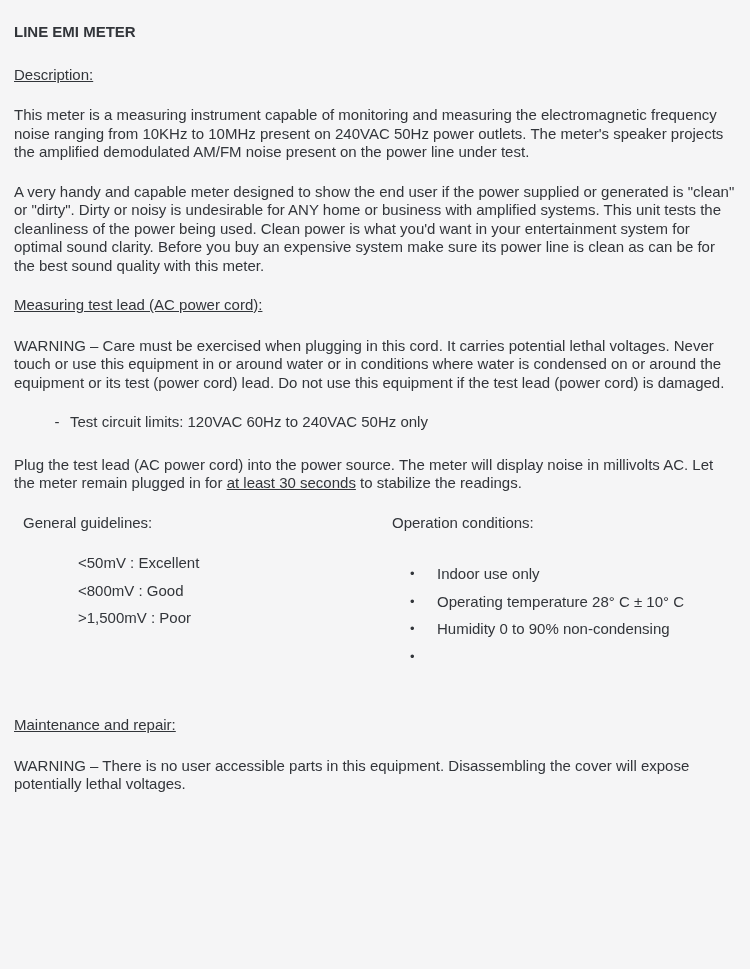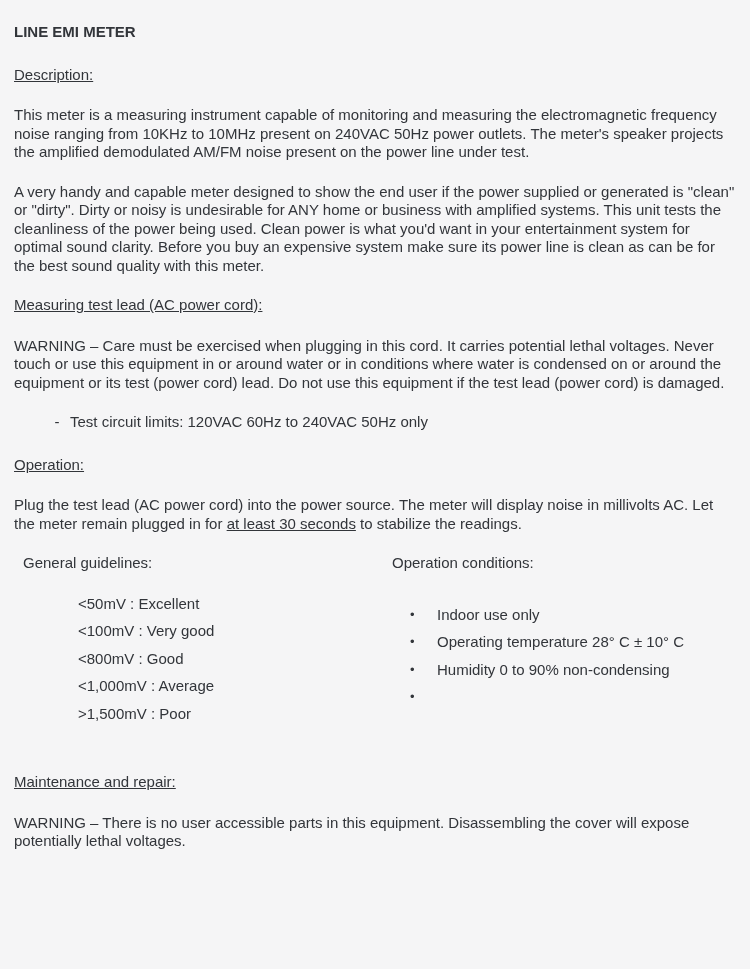--- a/index.html
+++ b/index.html
@@ -88,33 +88,30 @@
   <div class="section-heading">Measuring test lead (AC power cord):</div>
 
 
   <p class="para">WARNING – Care must be exercised when plugging in this cord. It carries potential lethal voltages. Never touch or use this equipment in or around water or in conditions where water is condensed on or around the equipment or its test (power cord) lead. Do not use this equipment if the test lead (power cord) is damaged.</p>
 
   <div class="dash-item">
     <span class="dash">-</span>
     <span>Test circuit limits: 120VAC 60Hz to 240VAC 50Hz only</span>
   </div>
 
-  <div class="section-heading">Operation:</div>
 
   <p class="para"><span>Plug the test lead (AC power cord) into the power source. The meter will display noise in millivolts AC. Let the meter remain plugged in for </span><span class="inline-underline">at least 30 seconds</span><span> to stabilize the readings.</span></p>
 
   <div class="columns">
 
     <div class="col-left">
       <div class="col-heading">General guidelines:</div>
       <ul class="guideline-list">
         <li>&lt;50mV : Excellent</li>
-        <li>&lt;100mV : Very good</li>
         <li>&lt;800mV : Good</li>
-        <li>&lt;1,000mV : Average</li>
         <li>&gt;1,500mV : Poor</li>
       </ul>
     </div>
 
     <div class="col-right">
       <div class="col-heading">Operation conditions:</div>
       <ul class="condition-list">
         <li>
           <span class="bullet">•</span>
           <span>Indoor use only</span>

